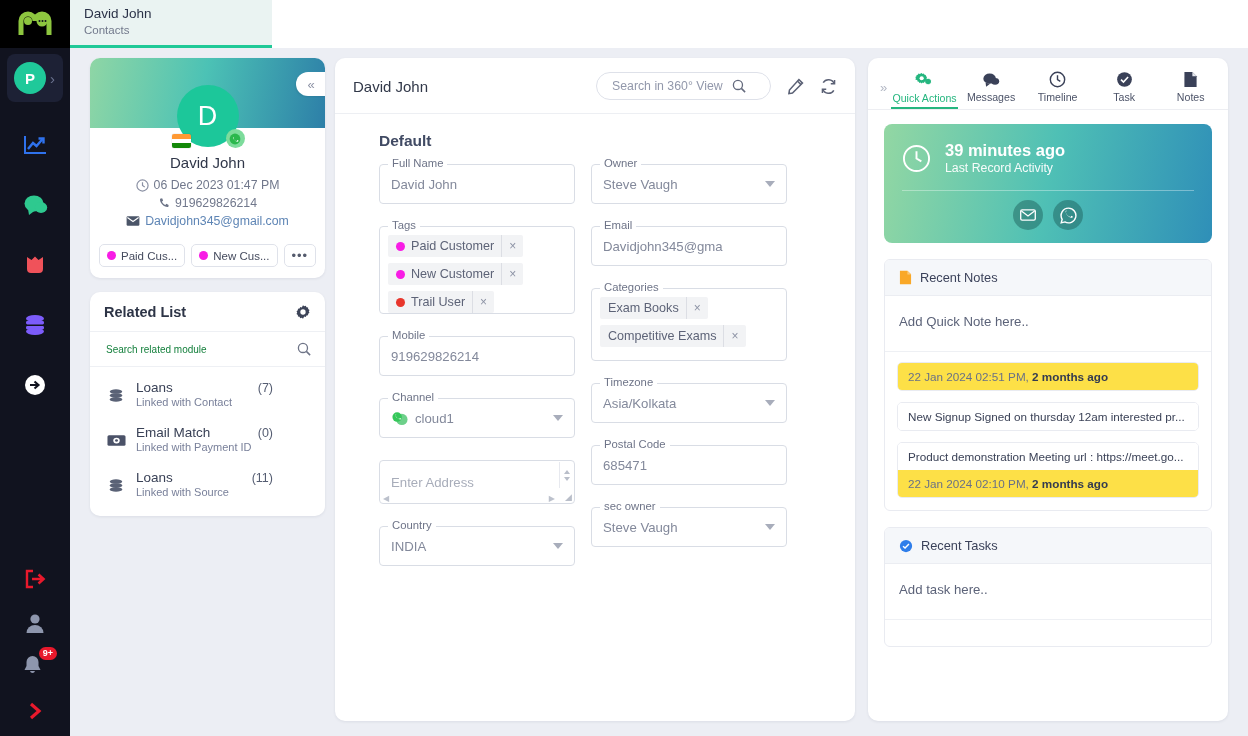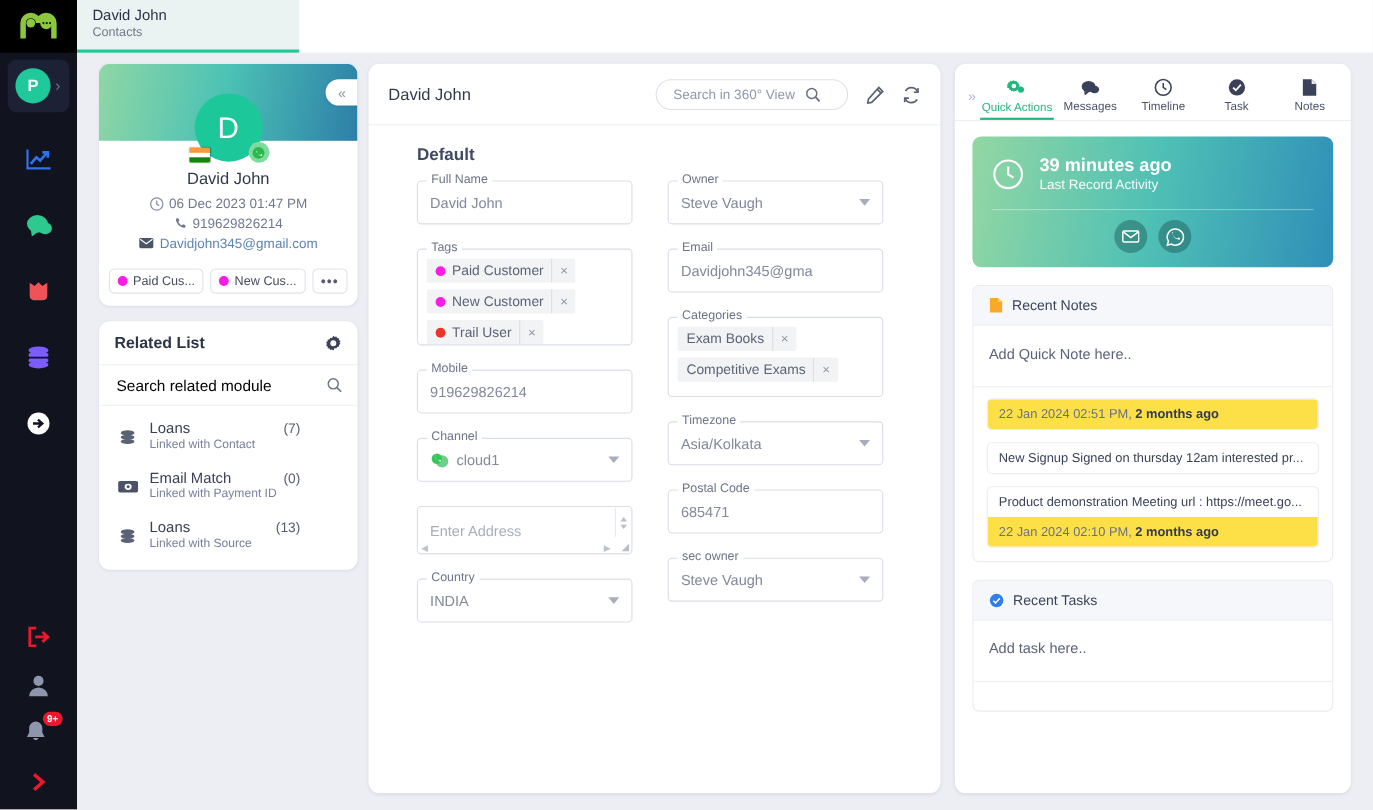--- a/index.html
+++ b/index.html
@@ -122,21 +122,21 @@
   .rel-card { margin-top: 14px; overflow: hidden; }
   .rel-head {
     display: flex; align-items: center; justify-content: space-between;
     padding: 12px 14px 11px; border-bottom: 1px solid #eef0f4;
   }
   .rel-title { font-size: 14.5px; color: #2d3446; font-weight: 600; }
   .rel-search {
     display: flex; align-items: center; justify-content: space-between;
     padding: 10px 14px 10px 16px; border-bottom: 1px solid #eef0f4;
   }
-  .rel-search span { font-size: 14px; color: #000000; }
+  .rel-search span { font-size: 10px; color: #15803d; }
   .rel-item { display: flex; gap: 10px; padding: 13px 14px 4px 16px; cursor: pointer; }
   .rel-ico { width: 20px; display: flex; align-items: center; justify-content: center; padding-top: 3px; }
   .rel-item-main { flex: 1; }
   .rel-item-top { display: flex; align-items: baseline; }
   .rel-item-name { font-size: 13.5px; color: #394156; }
   .rel-item-count { font-size: 12.5px; color: #555d72; margin-left: auto; padding-right: 38px; }
   .rel-item-sub { font-size: 11px; color: #79809a; margin-top: 1px; }
 
   
   .col-mid { position: absolute; left: 265px; top: 10px; width: 520px; height: 663px; overflow: hidden; }
@@ -147,21 +147,21 @@
   .mid-title { font-size: 15px; color: #313849; }
   .search360 {
     margin-left: auto; display: flex; align-items: center; gap: 9px;
     border: 1px solid #dee1e9; border-radius: 16px; padding: 6px 13px 6px 15px;
     width: 175px;
   }
   .search360 span { font-size: 12.3px; color: #9298ab; }
   .head-ico { margin-left: 16px; cursor: pointer; display: flex; }
   .form-wrap { padding: 18px 34px 0 44px; }
   .sec-title { font-size: 15.5px; color: #404a63; font-weight: 700; margin-bottom: 14px; }
-  .grid2 { display: flex; gap: 32px; }
+  .grid2 { display: flex; gap: 16px; }
   .col { width: 196px; }
 
   .fld { position: relative; margin-bottom: 22px; }
   .fld-box {
     border: 1px solid #d9dde5; border-radius: 4px; min-height: 40px;
     padding: 10px 11px; display: flex; align-items: center;
     font-size: 13.2px; color: #83899b; background: #fff;
   }
   .fld-lbl {
     position: absolute; top: -7px; left: 9px; background: #fff; padding: 0 4px;
@@ -455,21 +455,21 @@
         <div class="rel-ico">
           <svg width="18" height="16" viewBox="0 0 20 18">
             <ellipse cx="10" cy="4" rx="7" ry="2.6" fill="#5a6276"></ellipse>
             <ellipse cx="10" cy="8.4" rx="7" ry="2.6" fill="#5a6276"></ellipse>
             <ellipse cx="10" cy="12.8" rx="7" ry="2.6" fill="#5a6276"></ellipse>
           </svg>
         </div>
         <div class="rel-item-main">
           <div class="rel-item-top">
             <span class="rel-item-name">Loans</span>
-            <span class="rel-item-count">(13)</span>
+            <span class="rel-item-count">(11)</span>
           </div>
           <div class="rel-item-sub">Linked with Source</div>
         </div>
       </div>
       <div style="height:14px"></div>
     </div>
   </div>
 
   <div class="card col-mid">
     <div class="mid-head">

